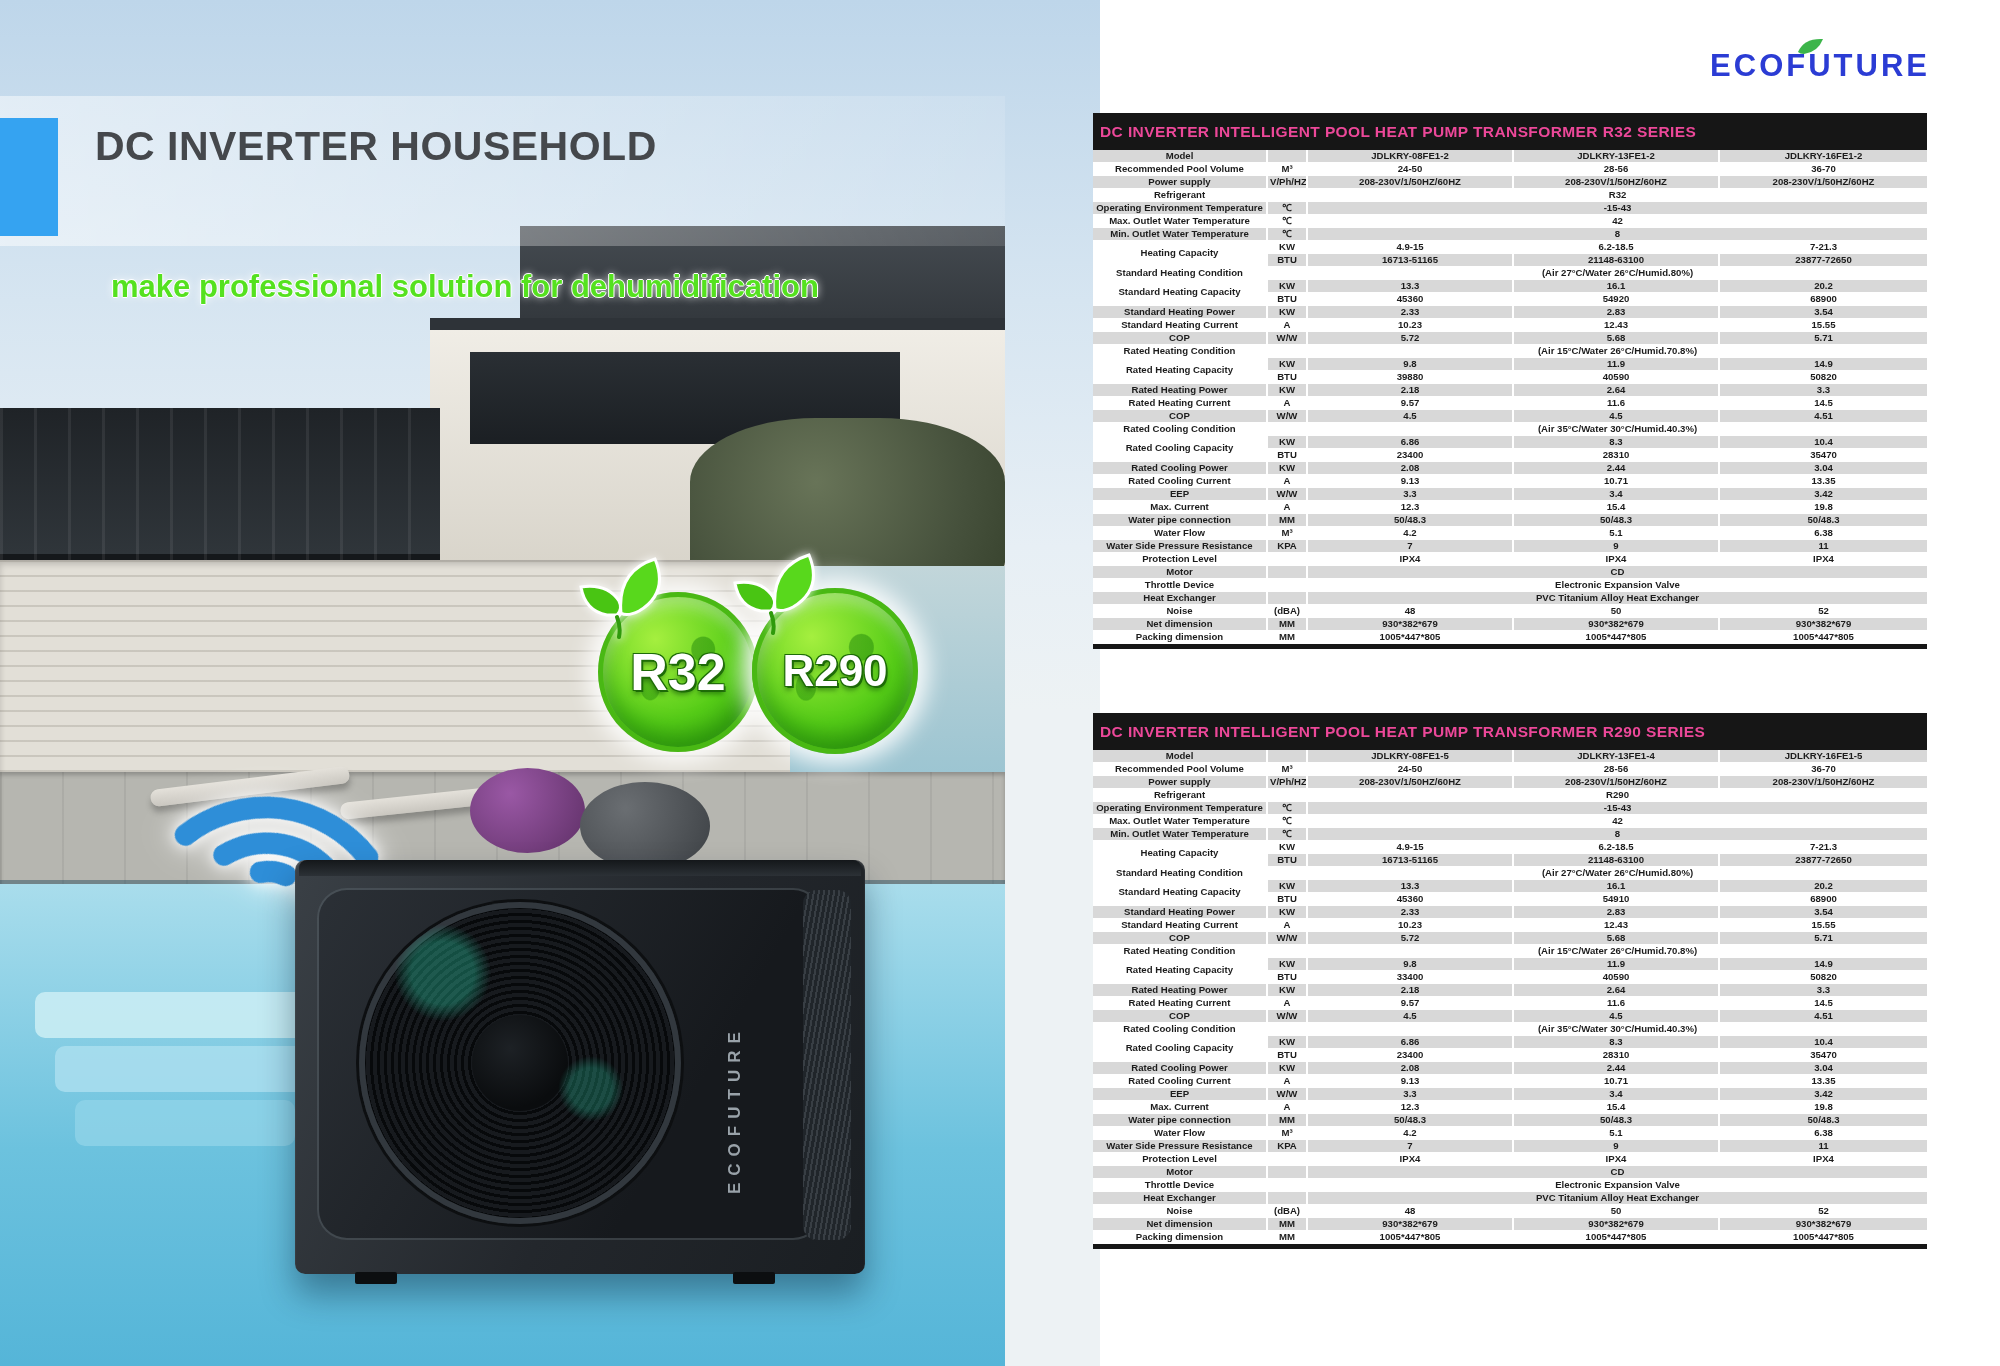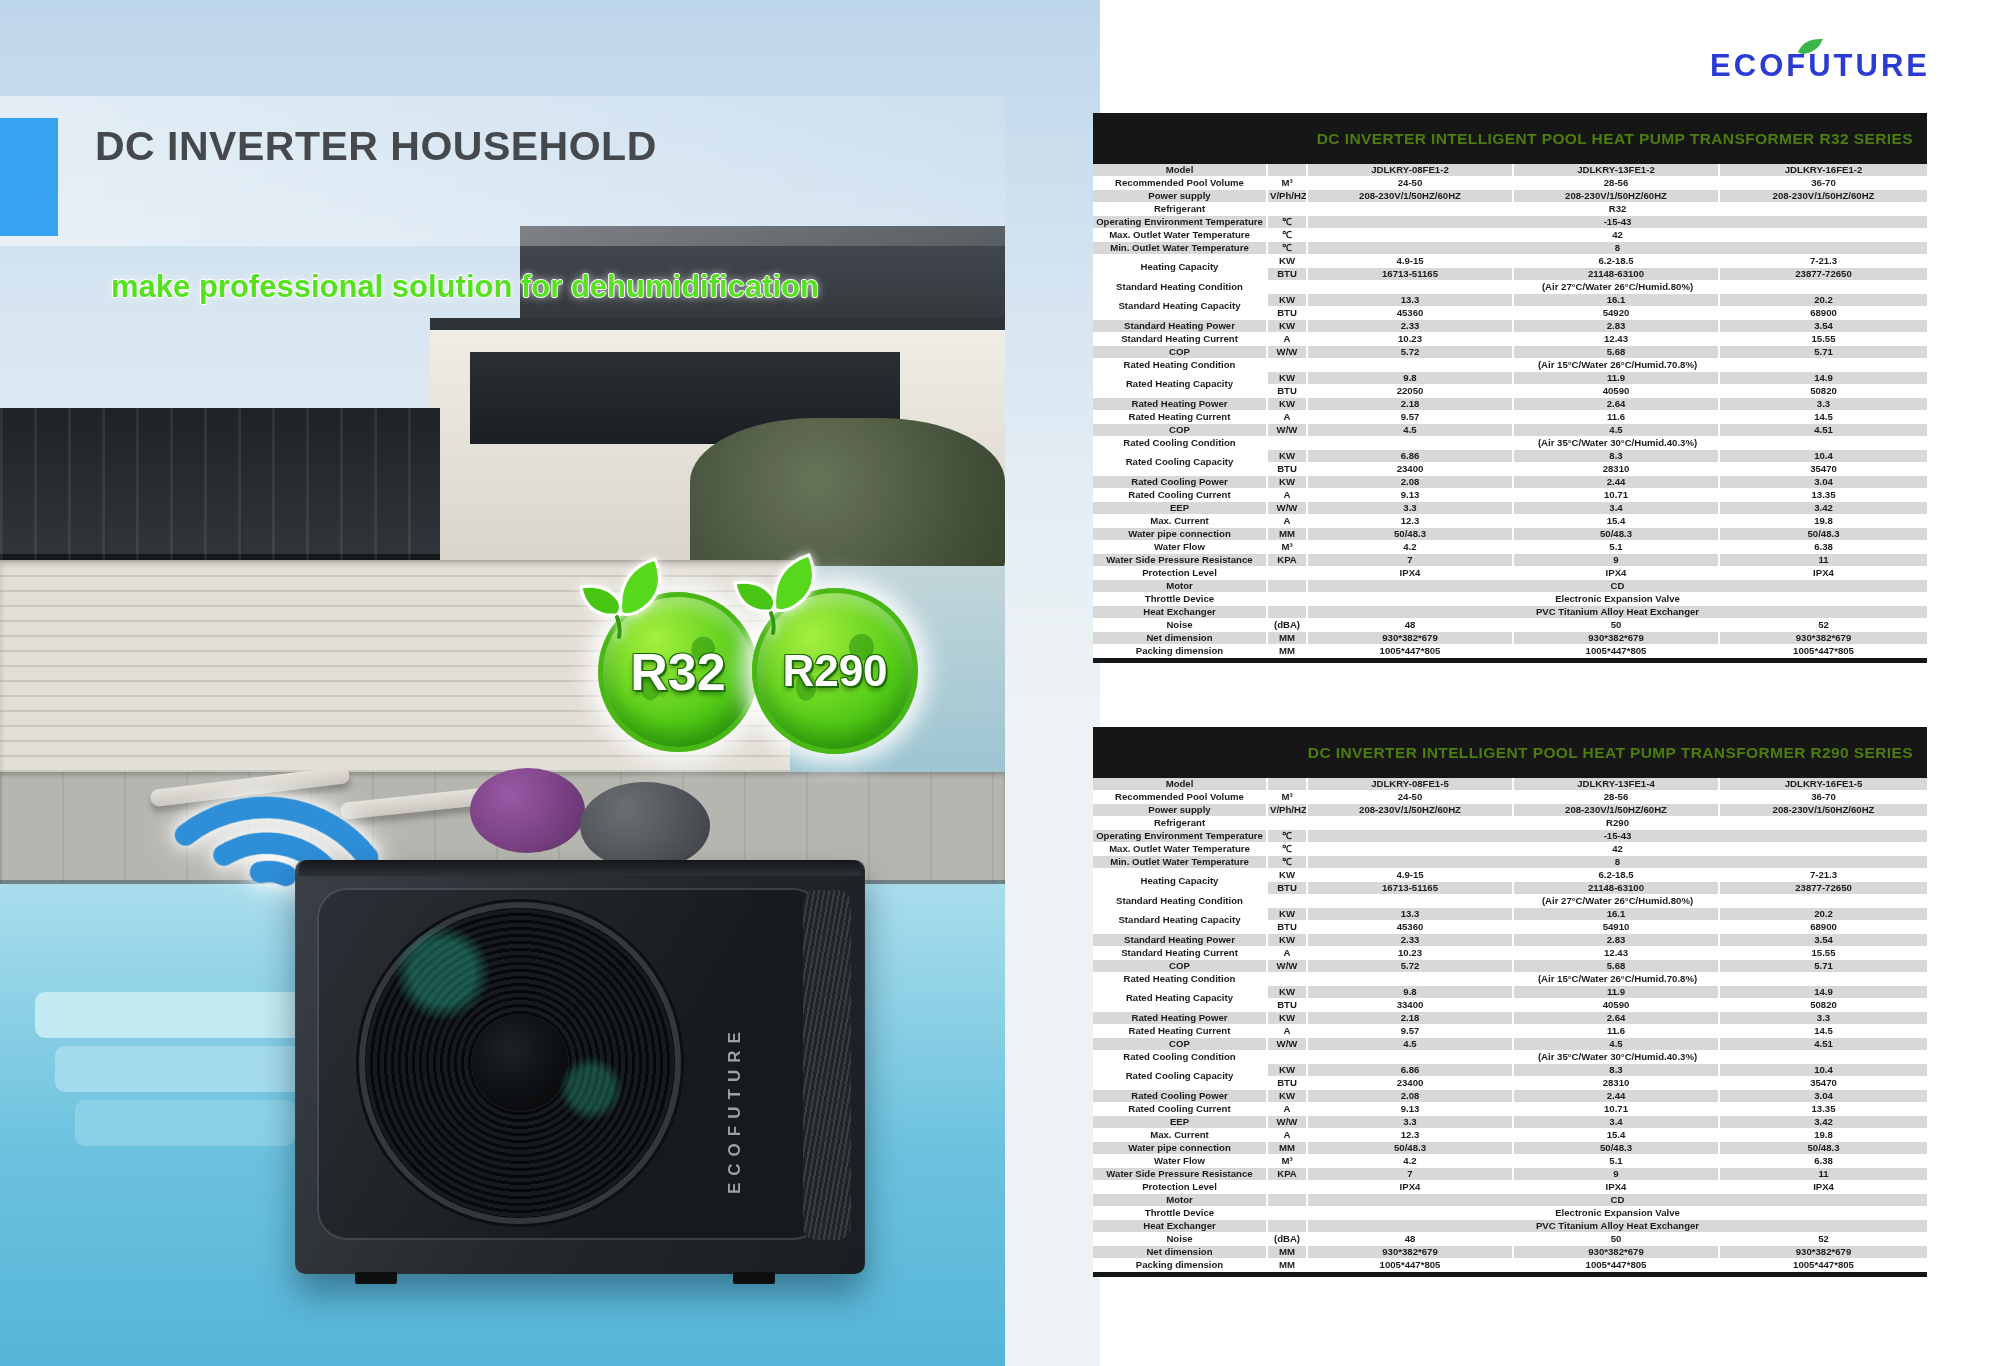--- a/index.html
+++ b/index.html
@@ -118,22 +118,22 @@
 
   
   .brand-logo{position:absolute;top:48px;right:70px;display:flex;align-items:flex-end;}
   .logo-text{font-size:31px;font-weight:800;letter-spacing:3px;color:var(--logo,#2b3cd4);}
   .logo-leaf{position:absolute;left:86px;top:-12px;width:30px;height:20px;}
 
   #tables{position:absolute;left:1093px;top:113px;width:834px;}
   table.spec{border-collapse:separate;border-spacing:0;table-layout:fixed;width:834px;
       border-bottom:5px solid #161616;}
   table.spec + table.spec{margin-top:64px;}
-  th.ttl{background:#161616;color:#4d7c0f;font-size:15.5px;font-weight:bold;height:23px;
-      letter-spacing:.4px;text-align:right;padding:14px;}
+  th.ttl{background:#161616;color:#ec4899;font-size:15.5px;font-weight:bold;height:23px;
+      letter-spacing:.4px;text-align:left;padding:7px;}
   table.spec td{height:12px;font-size:9.6px;text-align:center;vertical-align:middle;
       padding:0 2px;line-height:1.05;color:#1c1c1c;
       border-right:2px solid #fff;border-bottom:1.5px solid #fff;overflow:hidden;white-space:nowrap;}
   table.spec td:last-child{border-right:none;}
   td.lab,td.unit{font-weight:bold;}
   td.val{font-weight:bold;color:#222;}
   td.g{background:var(--stripe,#d8d8d8);}
   td.w{background:#ffffff;}
 </style>
 </head>
@@ -332,21 +332,21 @@
           </tr>
           <tr>
             <td class="lab w" rowspan="2">Rated Heating Capacity</td>
             <td class="unit g">KW</td>
             <td class="val g">9.8</td>
             <td class="val g">11.9</td>
             <td class="val g">14.9</td>
           </tr>
           <tr>
             <td class="unit w">BTU</td>
-            <td class="val w">22050</td>
+            <td class="val w">39880</td>
             <td class="val w">40590</td>
             <td class="val w">50820</td>
           </tr>
           <tr>
             <td class="lab g">Rated Heating Power</td>
             <td class="unit g">KW</td>
             <td class="val g">2.18</td>
             <td class="val g">2.64</td>
             <td class="val g">3.3</td>
           </tr>

